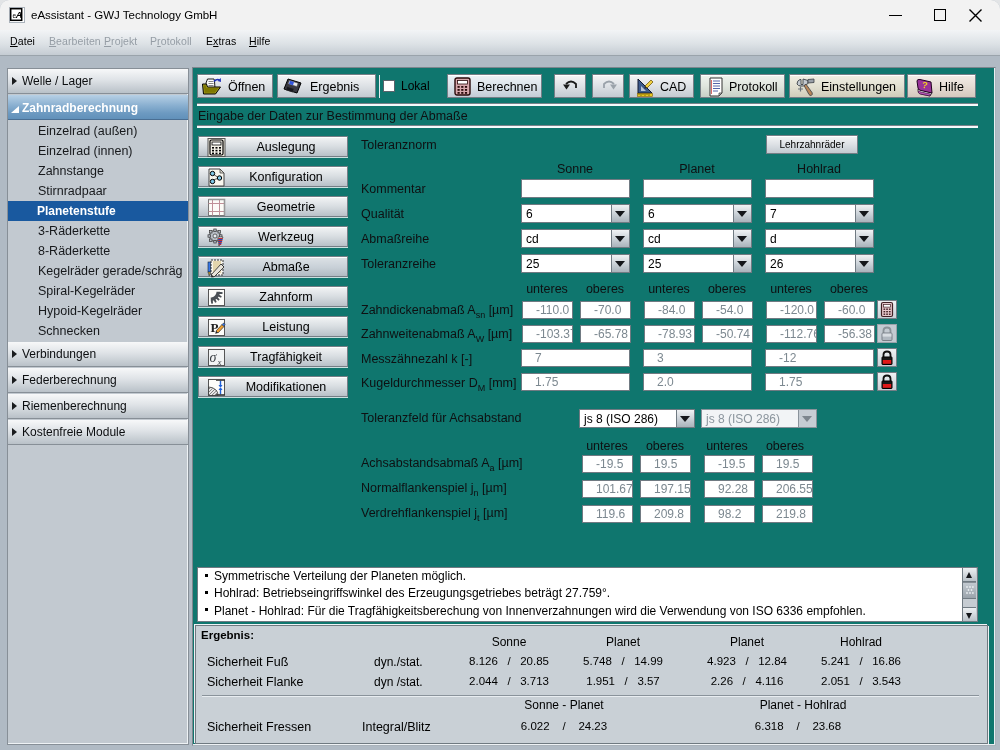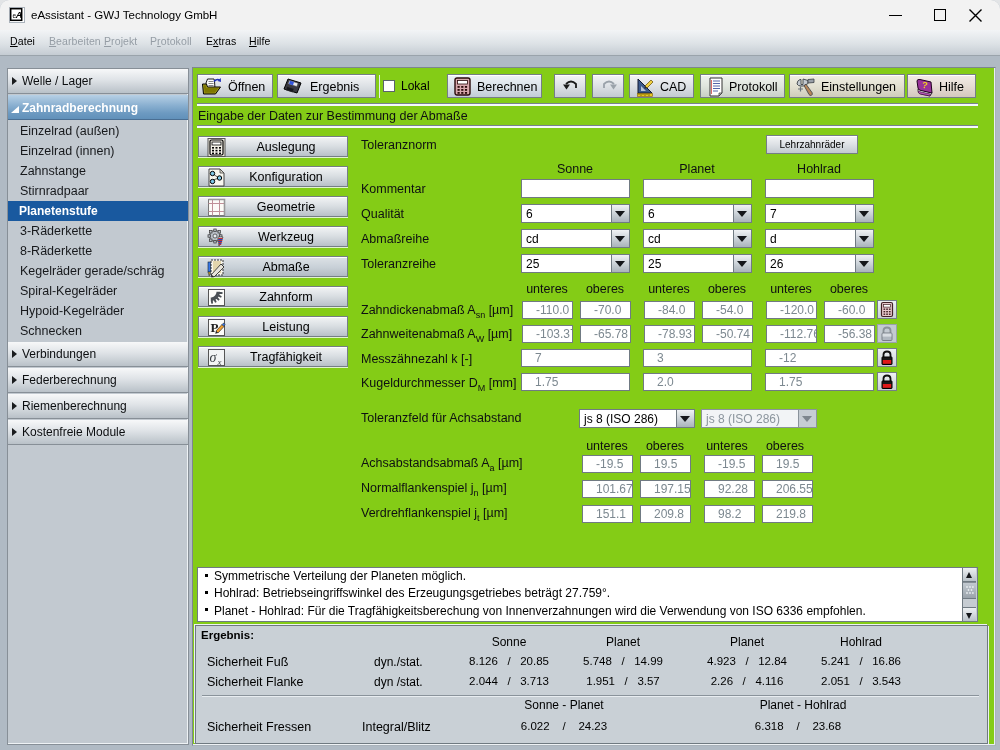--- a/index.html
+++ b/index.html
@@ -14,25 +14,25 @@
 .menudis{color:#959da5;}
 #content{position:absolute;left:0;top:56px;width:1000px;height:694px;background:#b0bac4;}
 
 #sidebar{position:absolute;left:7px;top:12px;width:180px;height:675px;background:#c2c9d0;border:1px solid #878f97;box-shadow:inset -1px -1px 0 #eef2f5;}
 .shead{position:absolute;left:0px;width:180px;height:24px;background:linear-gradient(180deg,#f7f8f9 0%,#dfe3e7 45%,#b9c1c8 100%);border-bottom:1px solid #878f97;}
 .shead .t{position:absolute;left:14px;top:5px;font-size:12px;color:#0c0e10;}
 .tri-r{position:absolute;left:4px;top:8px;width:0;height:0;border-left:5px solid #1a1c1e;border-top:4px solid transparent;border-bottom:4px solid transparent;}
 .sheadblue{background:linear-gradient(180deg,#b7d0e5 0%,#8db2d2 40%,#6d9ac1 75%,#6191ba 100%);border-bottom:1px solid #4a6e92;}
 .sheadblue .t{color:#fff;font-weight:bold;top:6px;}
 .sitem{position:absolute;left:1px;width:178px;height:20px;font-size:12.5px;color:#17191c;}
-.sitem .t{position:absolute;left:11px;top:3px;}
+.sitem .t{position:absolute;left:29px;top:3px;}
 .ssel{background:#19599f;}
 .ssel .t{color:#fff;font-weight:bold;font-size:12px;}
 
-#main{position:absolute;left:192px;top:11px;width:802px;height:677px;background:#84cc16;border:1px solid #7d868e;border-right-color:#a9b2ba;border-bottom-color:#a9b2ba;box-shadow:inset -1px -1px 0 #e9eef2;}
+#main{position:absolute;left:192px;top:11px;width:802px;height:677px;background:#0f766e;border:1px solid #7d868e;border-right-color:#a9b2ba;border-bottom-color:#a9b2ba;box-shadow:inset -1px -1px 0 #e9eef2;}
 
 .tbtn{position:absolute;top:6px;height:24px;border:1px solid #757e86;background:linear-gradient(180deg,#f4f5f6 0%,#dde1e5 50%,#c3cad1 100%);box-shadow:inset 0 1px 0 #ffffff;box-sizing:border-box;}
 .tbtn .lab{position:absolute;top:5px;font-size:12.5px;color:#000;white-space:nowrap;}
 
 .groove{position:absolute;height:1px;background:#78828a;border-bottom:2px solid #f6f9fb;}
 
 .nbtn{position:absolute;left:5px;width:150px;height:21px;border:1px solid #757e86;background:linear-gradient(180deg,#f2f4f5 0%,#d9dee2 48%,#b9c1c8 100%);box-shadow:0 1px 0 rgba(250,252,253,.8), inset 0 1px 0 #fdfefe;box-sizing:border-box;}
 .nbtn .lab{position:absolute;left:26px;right:0;top:3px;font-size:12.5px;color:#000;text-align:center;white-space:nowrap;}
 .nbtn svg{position:absolute;left:8px;top:1px;}
 
@@ -335,20 +335,32 @@
         <span class="lab">Leistung</span>
       </div>
       <div class="nbtn" style="top:278px">
         <svg width="19" height="19" viewBox="0 0 19 19">
           <rect x="1.5" y="1.5" width="16" height="16" fill="#f2f4f5" stroke="#555"></rect>
           <text x="2.5" y="13.5" font-size="14" font-family="Liberation Serif" font-style="italic" fill="#3a3f45">σ</text>
           <text x="10.5" y="17" font-size="9" font-family="Liberation Serif" font-style="italic" fill="#3a3f45">x</text>
         </svg>
         <span class="lab">Tragfähigkeit</span>
       </div>
+      <div class="nbtn" style="top:308px">
+        <svg width="19" height="19" viewBox="0 0 19 19">
+          <rect x="1.5" y="1.5" width="16" height="16" fill="#fcfcfa" stroke="#555"></rect>
+          <path d="M1.5,9 Q6,9 9,12 Q11,14 11,17.5 L1.5,17.5 Z" fill="#e8e8e8" stroke="#333" stroke-width="0.8"></path>
+          <path d="M2,17 L8,11 M2,14 L5.7,10.2 M2,11 L3.6,9.5 M5,17 L10,12.3 M8,17 L10.8,14.4" stroke="#555" stroke-width="0.7"></path>
+          <path d="M13.5,2.5 v5 M13.5,16.5 v-5" stroke="#2060d8" stroke-width="1.4"></path>
+          <path d="M11.5,7 L15.5,7 L13.5,10 Z M11.5,12 L15.5,12 L13.5,9 Z" fill="#2060d8"></path>
+          <path d="M9,2.5 h9" stroke="#333" stroke-width="0.8"></path>
+          <path d="M9,16.5 h9" stroke="#333" stroke-width="0.8"></path>
+        </svg>
+        <span class="lab">Modifikationen</span>
+      </div>
       <span class="lbl" style="left:168px;top:70px">Toleranznorm</span>
       <div class="tbtn" style="left:573px;top:67px;width:92px;height:19px">
           <span class="lab" style="left:0;right:0;top:3px;text-align:center;font-size:10px">Lehrzahnräder</span>
         </div>
       <span class="chd" style="left:382px;top:94px">Sonne</span>
       <span class="chd" style="left:504px;top:94px">Planet</span>
       <span class="chd" style="left:626px;top:94px">Hohlrad</span>
       <span class="lbl" style="left:168px;top:114px">Kommentar</span>
       <div class="fld fldw" style="left:328px;top:111px;width:109px;height:19px"></div>
       <div class="fld fldw" style="left:450px;top:111px;width:109px;height:19px"></div>
@@ -475,21 +487,21 @@
       <div class="fld" style="left:389px;top:387px;width:51px">-19.5</div>
       <div class="fld" style="left:447px;top:387px;width:51px">19.5</div>
       <div class="fld" style="left:511px;top:387px;width:51px">-19.5</div>
       <div class="fld" style="left:569px;top:387px;width:51px">19.5</div>
       <span class="lbl" style="left:168px;top:413px">Normalflankenspiel j<sub>n</sub> [µm]</span>
       <div class="fld" style="left:389px;top:412px;width:51px">101.67</div>
       <div class="fld" style="left:447px;top:412px;width:51px">197.15</div>
       <div class="fld" style="left:511px;top:412px;width:51px">92.28</div>
       <div class="fld" style="left:569px;top:412px;width:51px">206.55</div>
       <span class="lbl" style="left:168px;top:438px">Verdrehflankenspiel j<sub>t</sub> [µm]</span>
-      <div class="fld" style="left:389px;top:437px;width:51px">151.1</div>
+      <div class="fld" style="left:389px;top:437px;width:51px">119.6</div>
       <div class="fld" style="left:447px;top:437px;width:51px">209.8</div>
       <div class="fld" style="left:511px;top:437px;width:51px">98.2</div>
       <div class="fld" style="left:569px;top:437px;width:51px">219.8</div>
       <div id="msgbox">
         <div class="abs" style="left:7px;top:6px;width:3px;height:3px;background:#000"></div>
           <span class="msgline" style="left:16px;top:1px">Symmetrische Verteilung der Planeten möglich.</span>
         <div class="abs" style="left:7px;top:23px;width:3px;height:3px;background:#000"></div>
           <span class="msgline" style="left:16px;top:18px">Hohlrad: Betriebseingriffswinkel des Erzeugungsgetriebes beträgt 27.759°.</span>
         <div class="abs" style="left:7px;top:40px;width:3px;height:3px;background:#000"></div>
           <span class="msgline" style="left:16px;top:36px">Planet - Hohlrad: Für die Tragfähigkeitsberechung von Innenverzahnungen wird die Verwendung von ISO 6336 empfohlen.</span>

